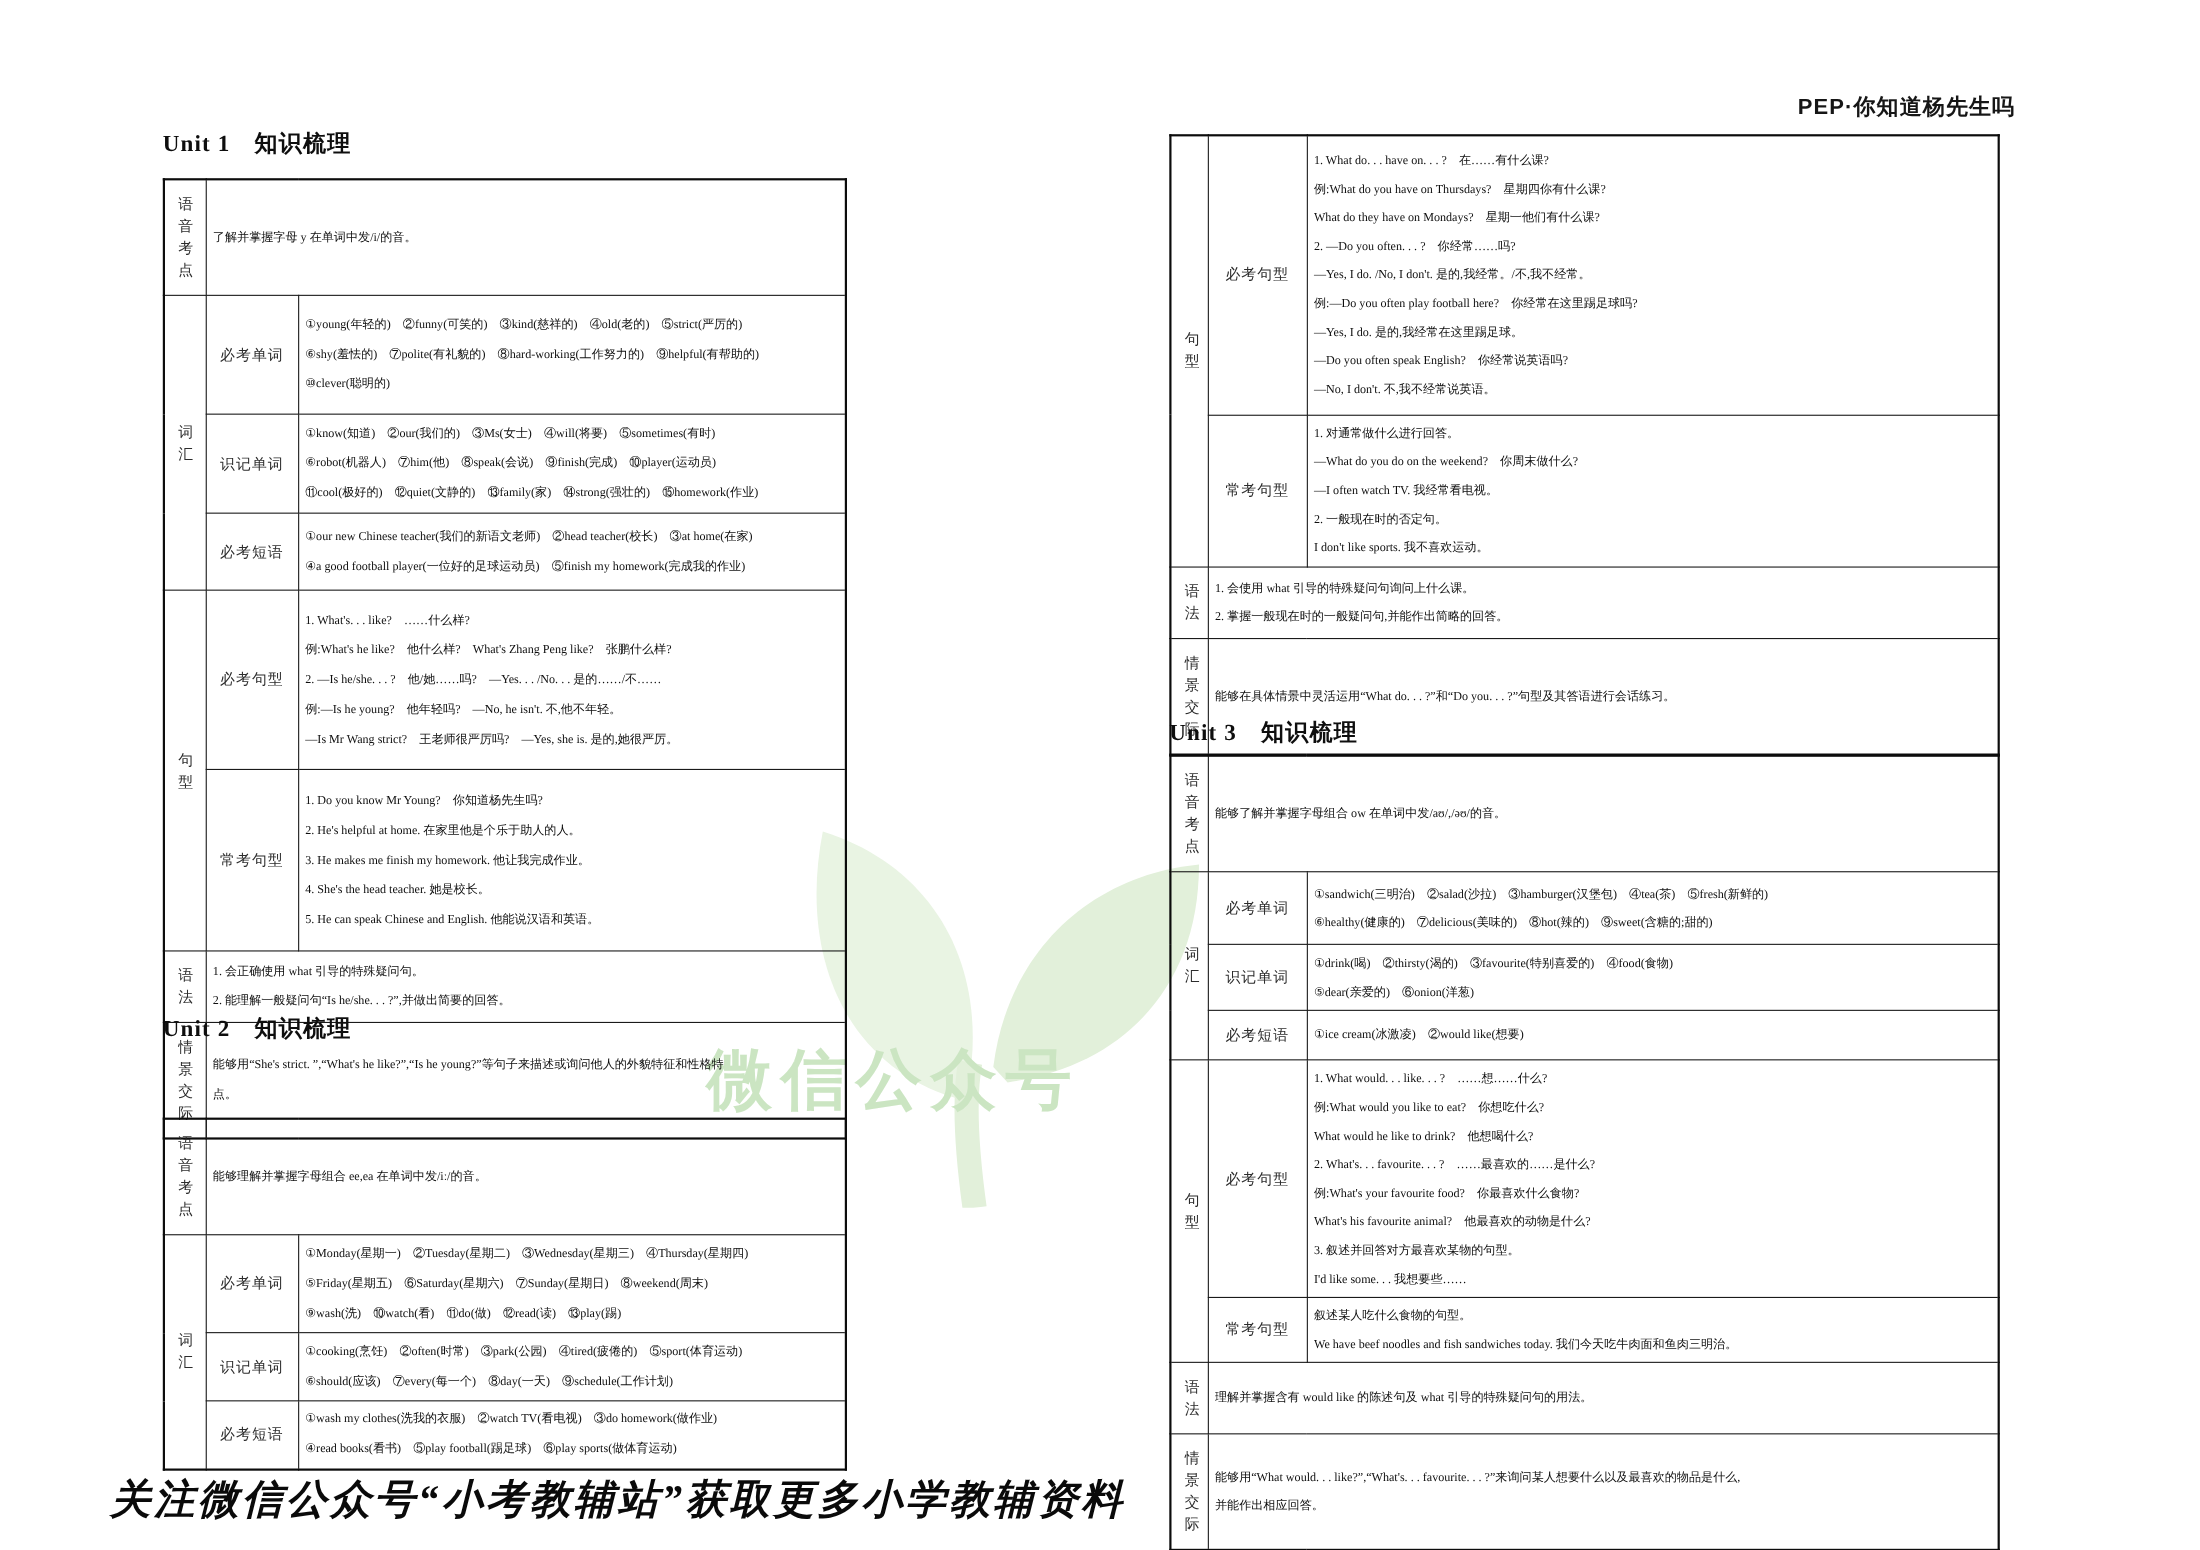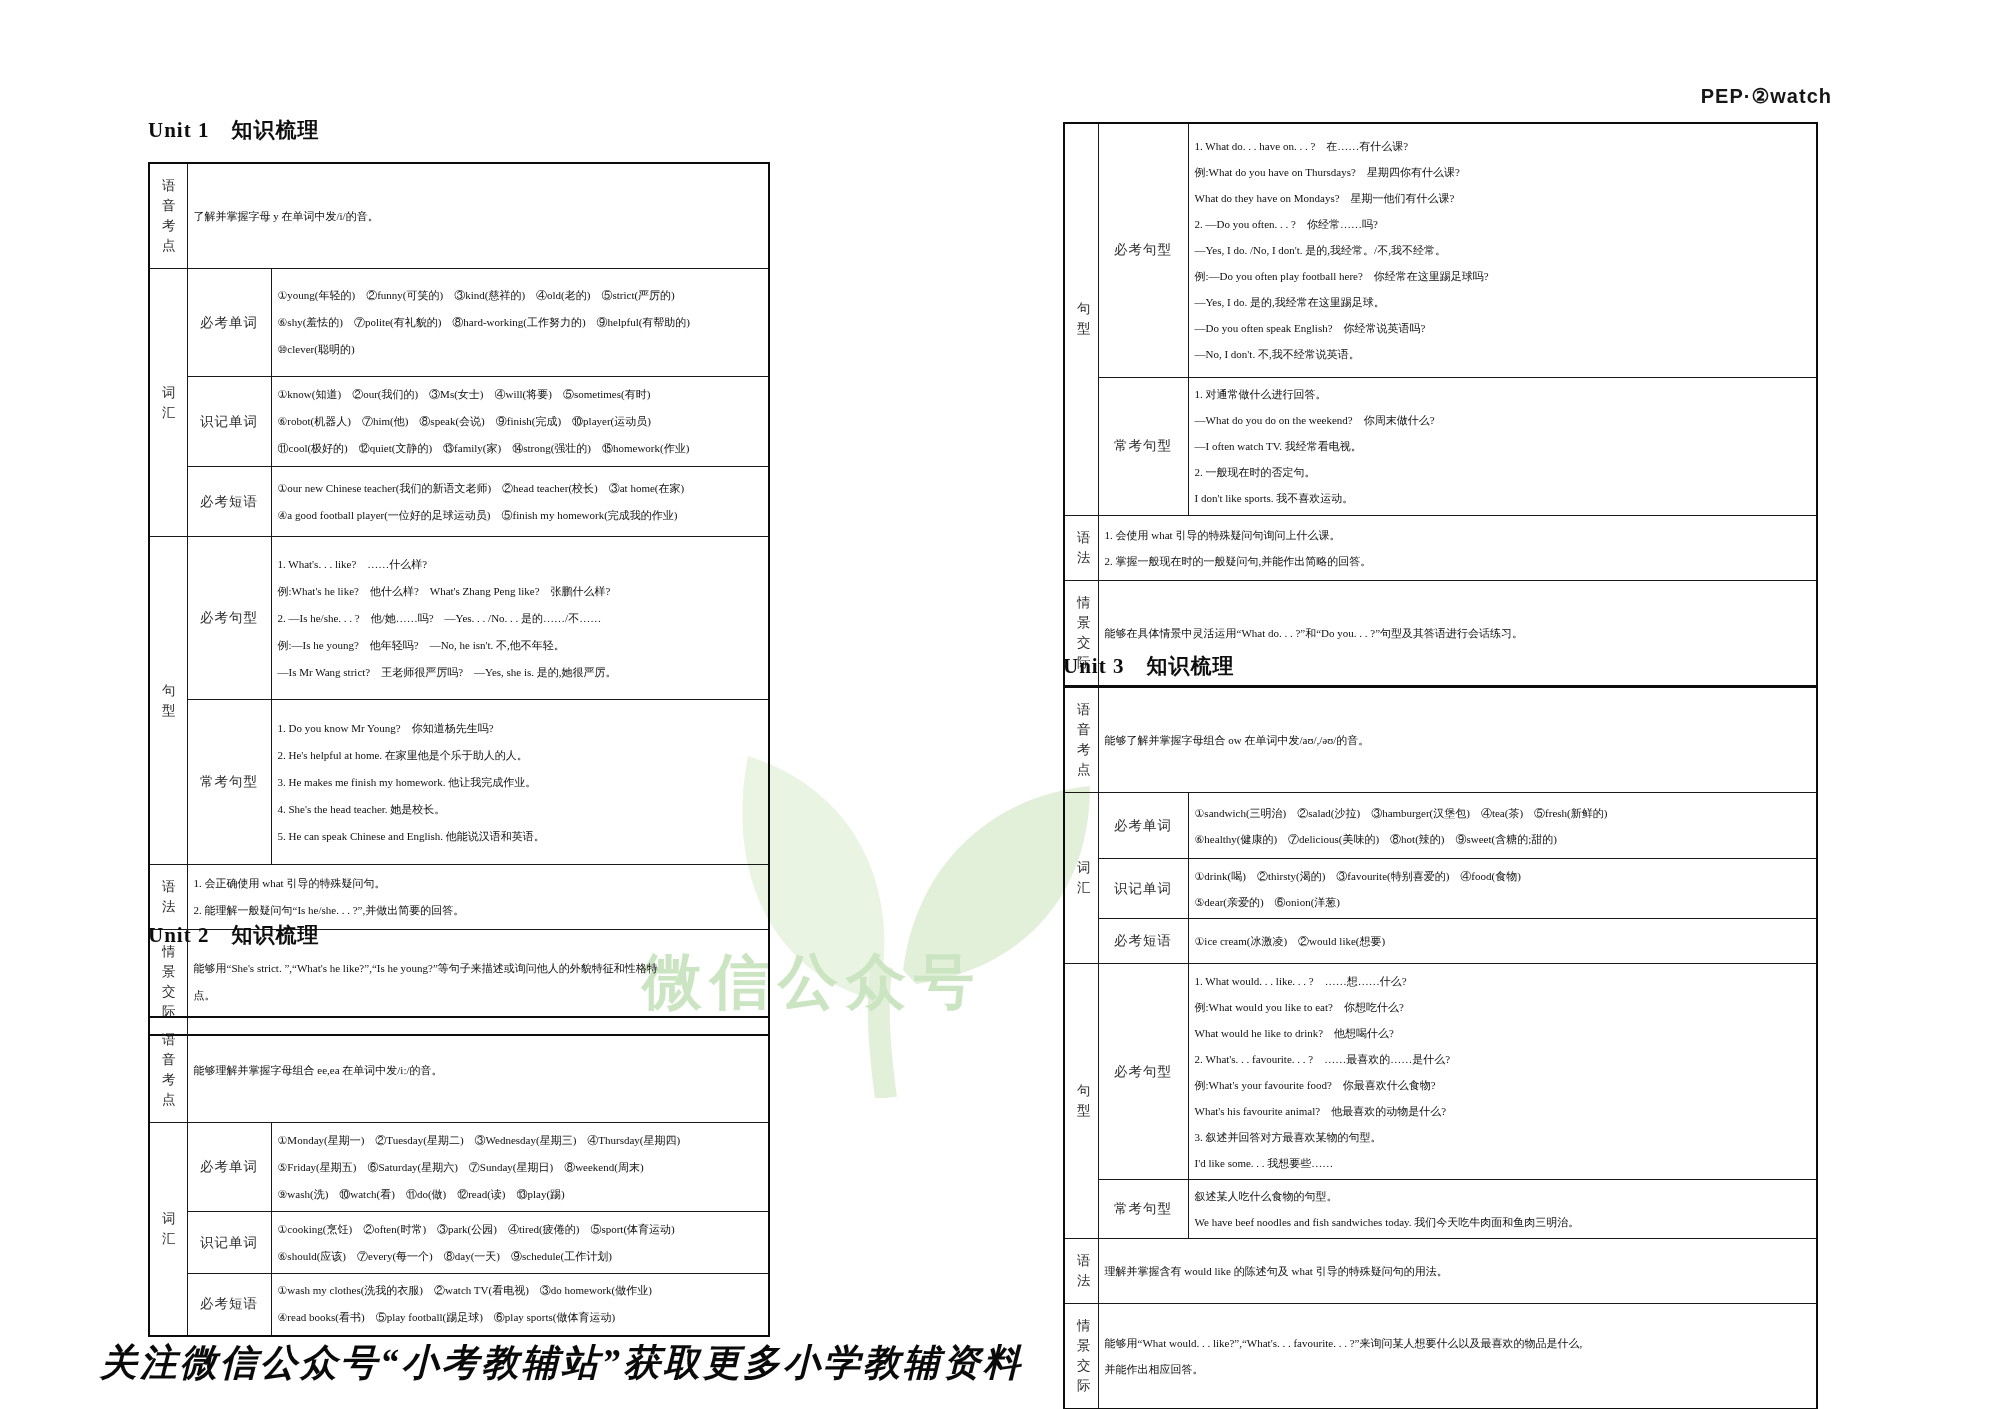--- a/index.html
+++ b/index.html
@@ -64,21 +64,21 @@
 
 <div class="watermark">
   <svg class="wm-sprout" width="560" height="430" viewBox="0 0 560 430">
     <path d="M250 330 C 150 300 108 200 130 88 C 232 120 282 212 262 322 Z" fill="#e9f4e3"></path>
     <path d="M285 302 C 298 198 372 128 472 118 C 472 232 400 302 298 316 Z" fill="#e2f0da"></path>
     <path d="M268 430 C 260 372 258 330 264 298" stroke="#e2f0da" stroke-width="22" fill="none"></path>
   </svg>
   <div class="wm-line1">微信公众号</div>
 </div>
 
-<div class="edition">PEP·②watch</div>
+<div class="edition">PEP·你知道杨先生吗</div>
 
 <div class="unit-title" id="unit1-title">Unit 1　知识梳理</div>
 
 <table class="sheet" id="unit1-table">
   <colgroup>
       <col style="width:38px">
       <col style="width:84px">
       <col>
     </colgroup>
   <tbody>

